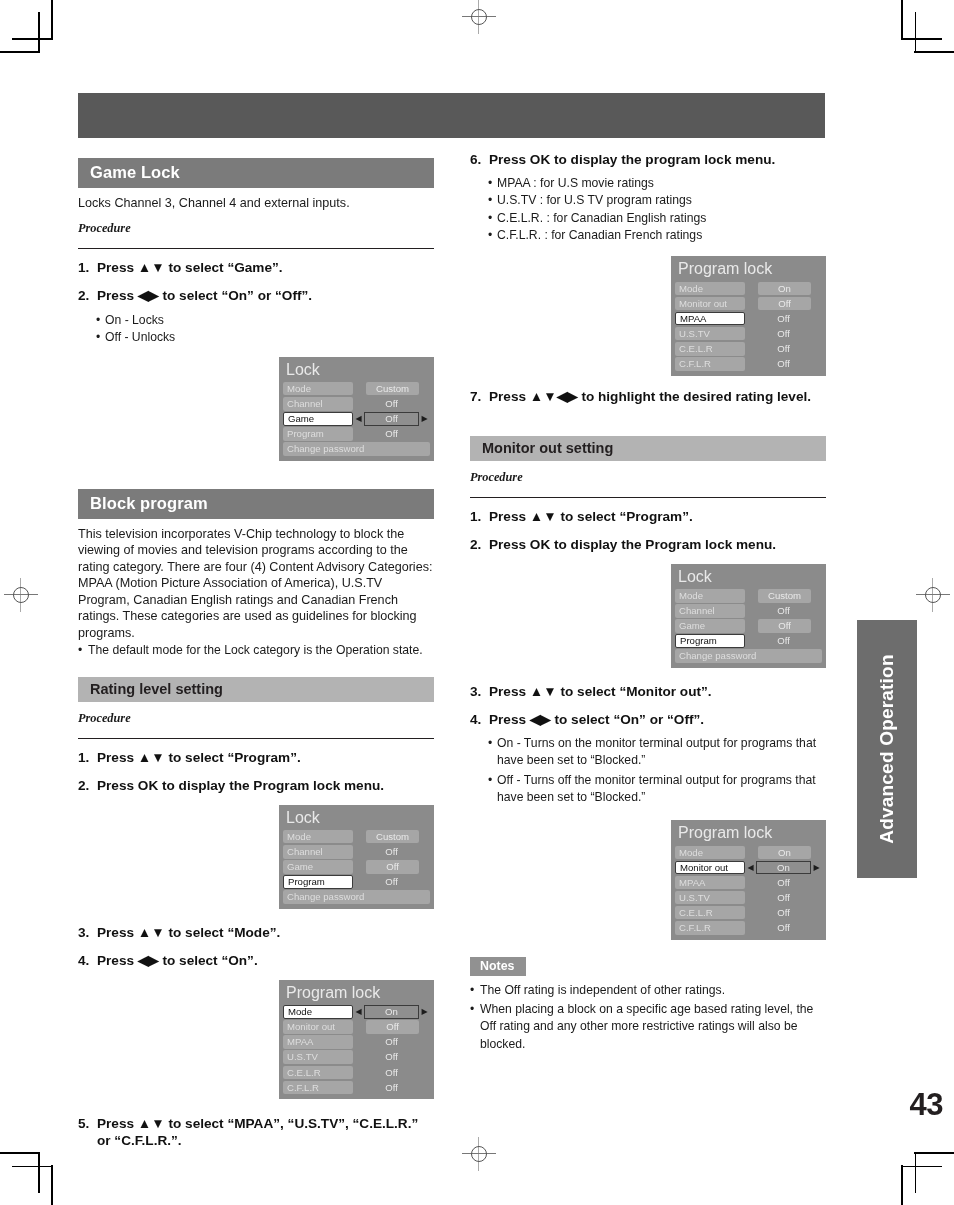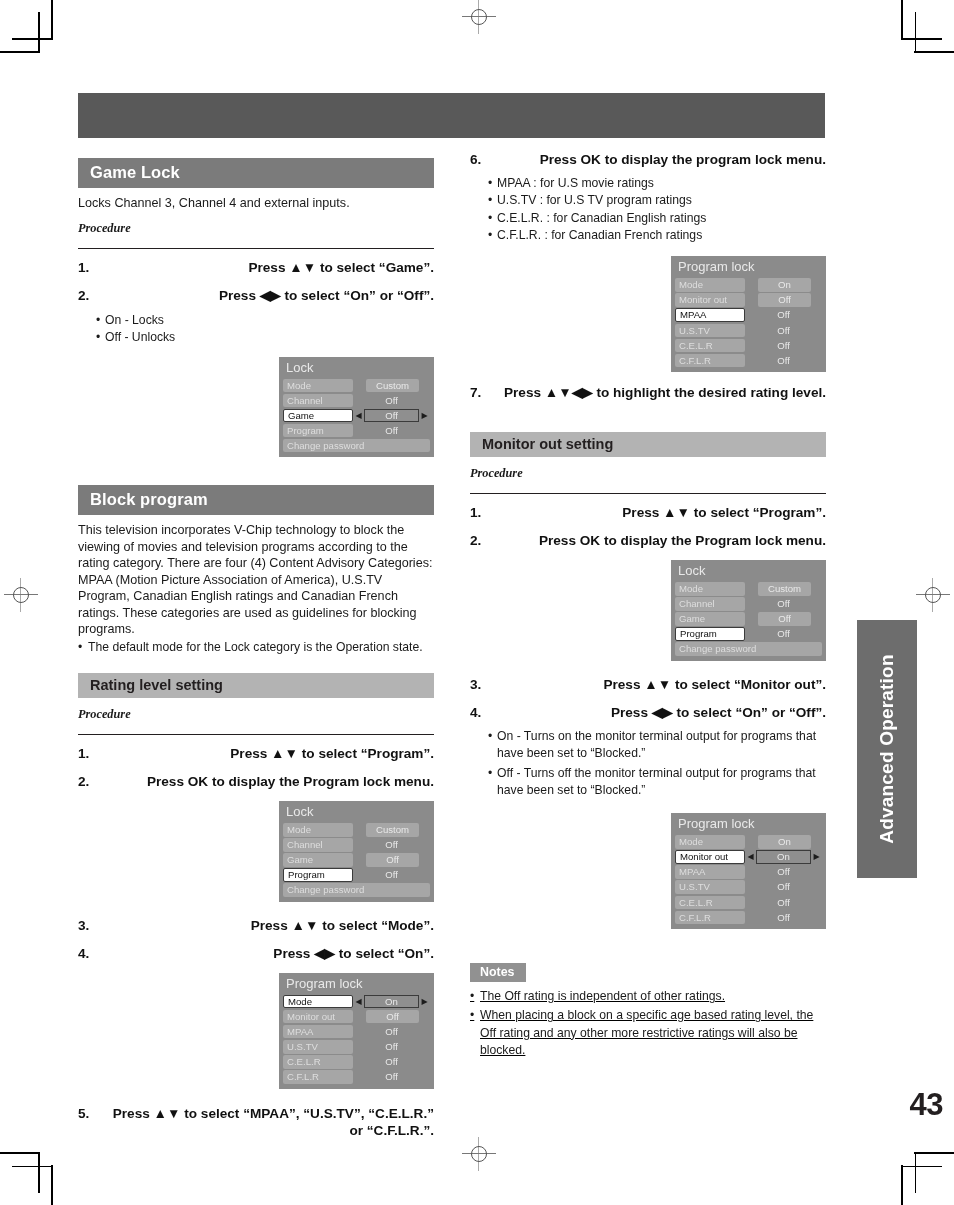--- a/index.html
+++ b/index.html
@@ -74,21 +74,21 @@
 
   .step {
     font-size: 13.6px;
     font-weight: bold;
     color: #111;
     margin-top: 11px;
     display: flex;
     line-height: 1.25;
   }
   .step .num { width: 19px; flex: 0 0 19px; }
-  .step .txt { flex: 1; text-align: right; }
+  .step .txt { flex: 1; }
 
   .bullets { margin-top: 7px; }
   .bullet {
     font-size: 12.2px;
     color: #1a1a1a;
     line-height: 1.42;
     display: flex;
     padding-left: 18px;
   }
   .bullet .dot { width: 9px; flex: 0 0 9px; }
@@ -98,21 +98,21 @@
 
   
   .osd {
     background: #8b8b8b;
     width: 155px;
     padding: 3px 4px 5px 4px;
     margin-top: 10px;
   }
   .osd-title {
     color: #e9e9e9;
-    font-size: 13px;
+    font-size: 16px;
     padding: 1px 0 3px 3px;
     line-height: 1.15;
   }
   .osd-row {
     display: flex;
     align-items: center;
     height: 13.5px;
     margin-bottom: 1.6px;
   }
   .osd-row:last-child { margin-bottom: 0; }
@@ -587,21 +587,21 @@
           </div>
           <div class="osd-row">
             <div class="lbl">C.F.L.R</div>
             <div class="tri pad">◀</div>
             <div class="val plain">Off</div>
             <div class="tri pad">▶</div>
           </div>
         </div>
     </div>
 
-    <div style="margin-top:33px;text-decoration:underline;">
+    <div style="margin-top:16px;">
       <div class="notes-tag">Notes</div>
       <div class="bullets" style="margin-top:6px;">
         <div class="bullet flush">
           <span class="dot">•</span>
           <span class="b-txt">The Off rating is independent of other ratings.</span>
         </div>
         <div class="bullet flush" style="margin-top:2px;">
           <span class="dot">•</span>
           <span class="b-txt">When placing a block on a specific age based rating level, the Off rating and any other more restrictive ratings will also be blocked.</span>
         </div>

